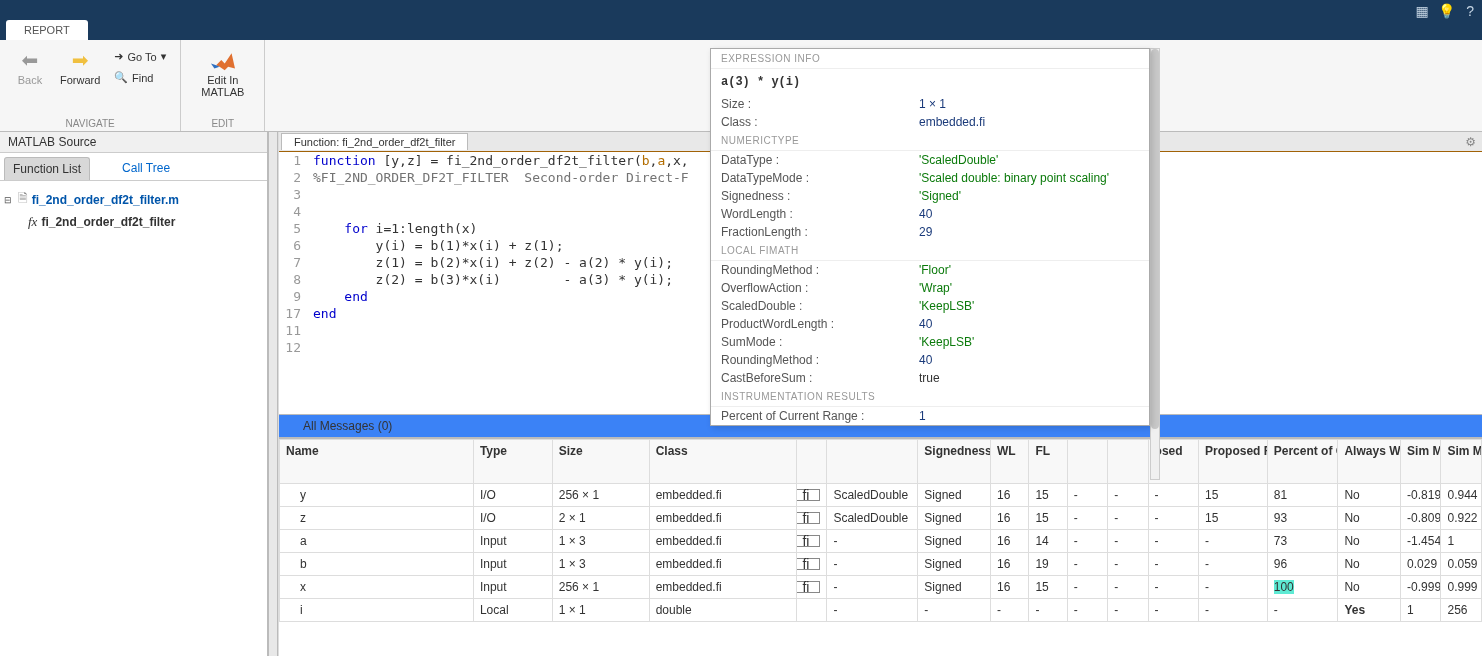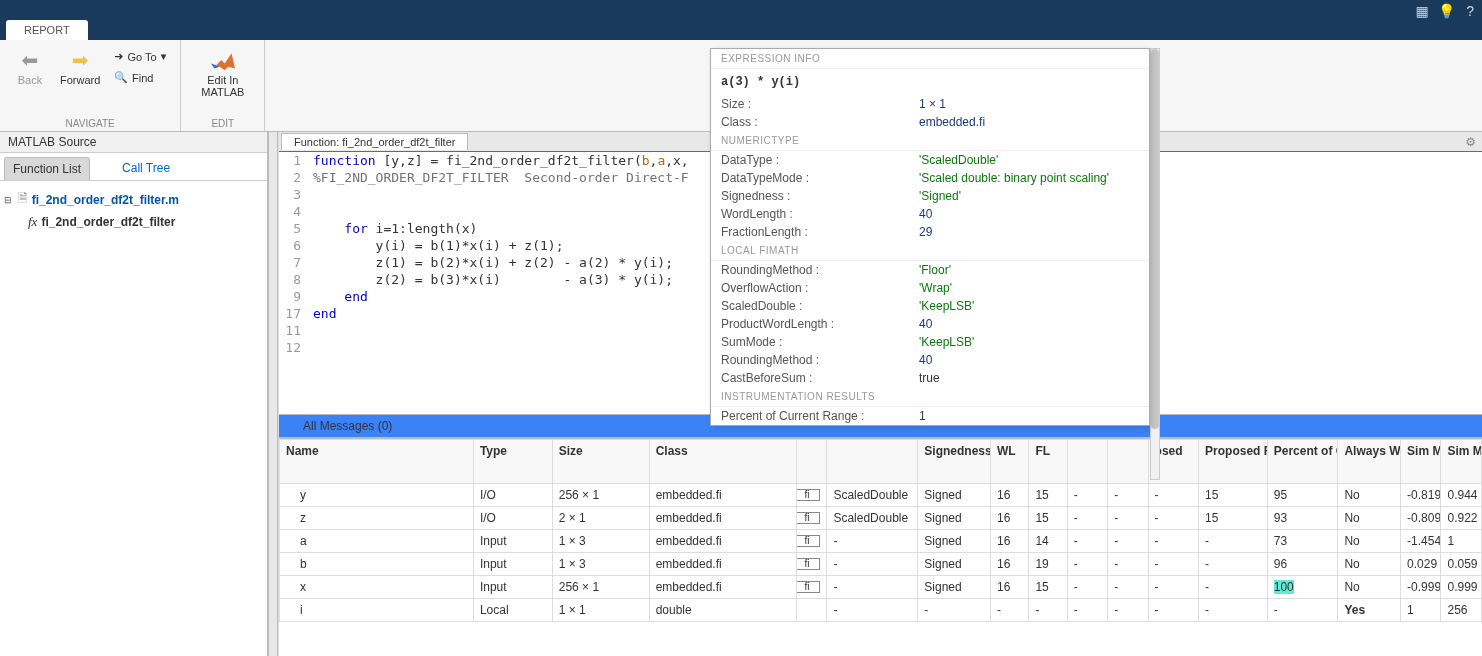--- a/index.html
+++ b/index.html
@@ -259,21 +259,21 @@
 .btable tr.var-row td:first-child { padding-left: 20px; }
 .hl { background: #5eead4; text-align: center; }
 .histocell {
   display: flex;
   align-items: center;
   justify-content: flex-end;
   gap: 3px;
 }
 .histogram { display: inline-block; width: 20px; height: 14px; }
 .fi-badge {
-  font-size: 10px;
+  font-size: 14px;
   border: 1px solid #888;
   padding: 0 10px;
   line-height: 10px;
 }
 
 
 .tooltip {
   position: absolute;
   left: 710px;
   top: 48px;
@@ -516,21 +516,21 @@
                 </span>
               </td>
               <td>ScaledDouble</td>
               <td>Signed</td>
               <td>16</td>
               <td>15</td>
               <td>-</td>
               <td>-</td>
               <td>-</td>
               <td>15</td>
-              <td>95</td>
+              <td>81</td>
               <td>No</td>
               <td>-0.819</td>
               <td>0.944</td>
             </tr>
             <tr class="var-row">
               <td>z</td>
               <td>I/O</td>
               <td>2 × 1</td>
               <td>embedded.fi</td>
               <td>

